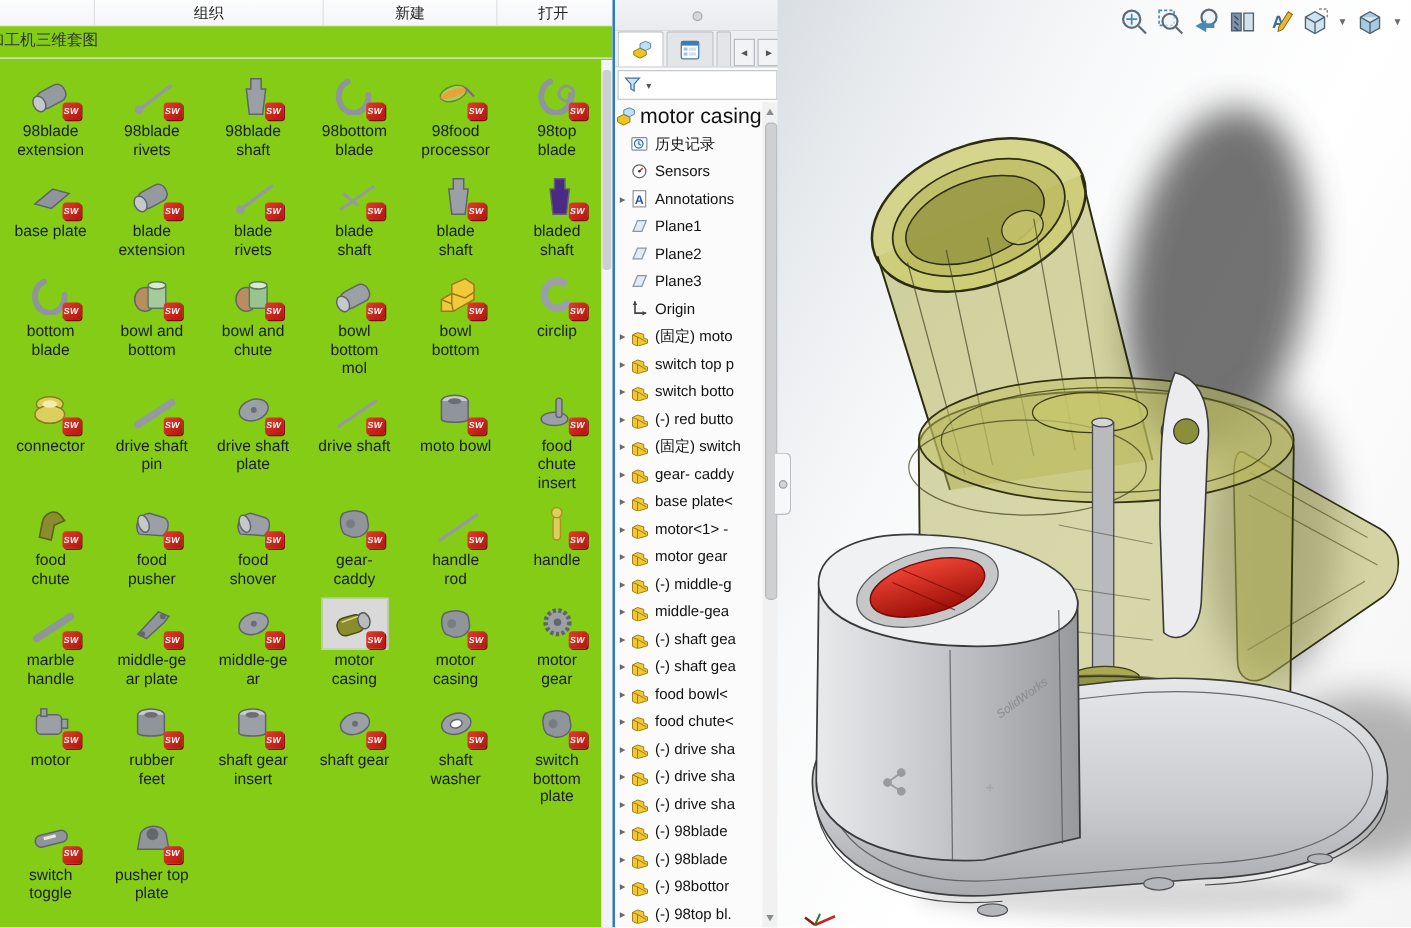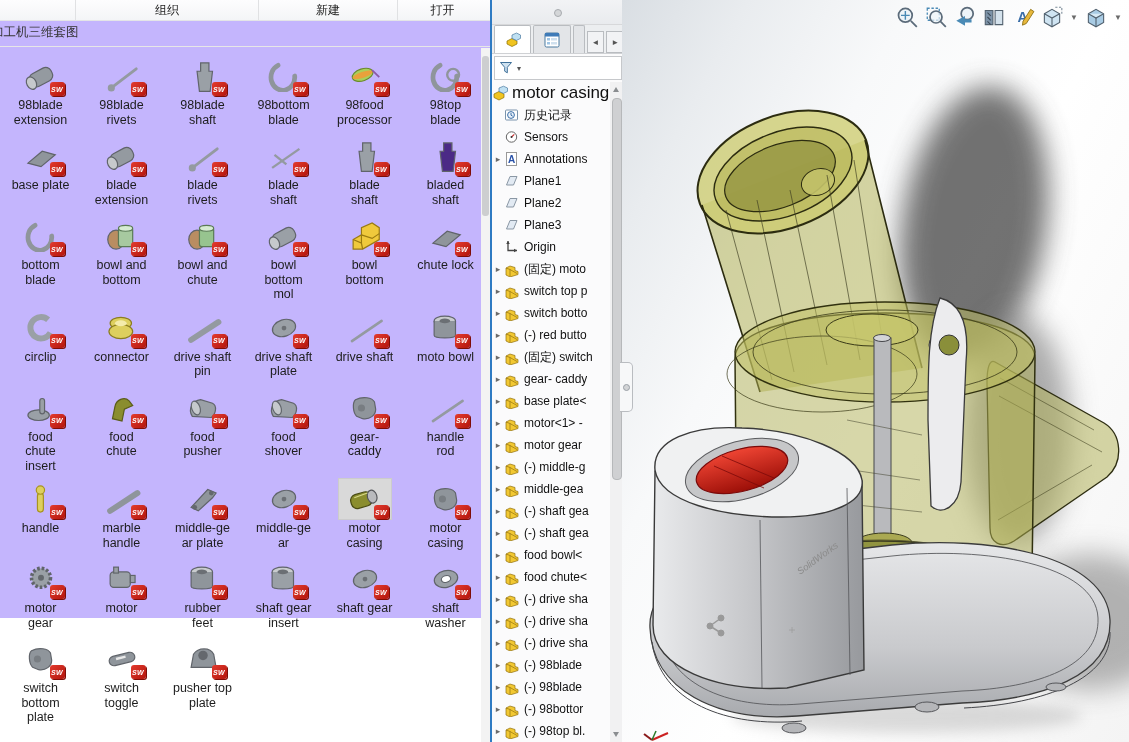--- a/index.html
+++ b/index.html
@@ -1,21 +1,21 @@
 <!DOCTYPE html>
 <html><head>
 <meta charset="utf-8">
 <style>
   * { box-sizing: border-box; margin: 0; padding: 0; }
   html,body { width:1129px; height:742px; overflow:hidden;
     font-family:"Liberation Sans","DejaVu Sans",sans-serif; background:#fff; }
   #stage { position:relative; width:1129px; height:742px; }
 
   
-  #explorer { position:absolute; left:0; top:0; width:490px; height:618px; background:#c4b5fd; }
+  #explorer { position:absolute; left:0; top:0; width:490px; height:742px; background:#84cc16; }
   #exp-toolbar { position:absolute; left:0; top:0; width:490px; height:21px;
     background:linear-gradient(#fdfdfe,#f4f5f7); border-bottom:1px solid #e4e5e7;
     display:flex; font-size:12px; color:#222; }
   .exp-btn { height:100%; display:flex; align-items:center; justify-content:center;
     border-left:1px solid #e0e1e3; cursor:default; }
   .exp-btn:nth-child(1){ width:183px; margin-left:75px; }
   .exp-btn:nth-child(2){ width:139px; }
   .exp-btn:nth-child(3){ width:90px; }
   #exp-title { position:absolute; left:-9px; top:24px; font-size:12.5px; color:#333; white-space:nowrap; }
   #exp-sep { position:absolute; left:0; top:46px; width:490px; height:1px; background:#e7e7e7; }
@@ -280,29 +280,20 @@
         <div class="part-item">
           <div class="part-iconbox">
             <svg class="part-svg" viewBox="0 0 32 26">
               <path d="M6 24 L6 16 L13 12 L13 6 L22 2 L28 6 L28 16 L14 24 Z" fill="#f0c93c" stroke="#9a7a10"></path>
               <path d="M6 16 L13 19 L13 12 M13 19 L14 24 M13 12 L22 15 L28 11" fill="none" stroke="#9a7a10"></path>
             </svg>
             <span class="sw-badge">SW</span>
           </div>
           <div class="part-label">bowl
 bottom</div>
-        </div>
-        <div class="part-item">
-          <div class="part-iconbox">
-            <svg class="part-svg" viewBox="0 0 32 26">
-              <path d="M5 19 L17 9 L28 12 L16 22 Z" fill="#8f959b" stroke="#60646a"></path>
-            </svg>
-            <span class="sw-badge">SW</span>
-          </div>
-          <div class="part-label">chute lock</div>
         </div>
         <div class="part-item">
           <div class="part-iconbox">
             <svg class="part-svg" viewBox="0 0 32 26">
               <path d="M22 6 A9 9 0 1 0 24 17" fill="none" stroke="#9aa0a6" stroke-width="5"></path>
             </svg>
             <span class="sw-badge">SW</span>
           </div>
           <div class="part-label">circlip</div>
         </div>

